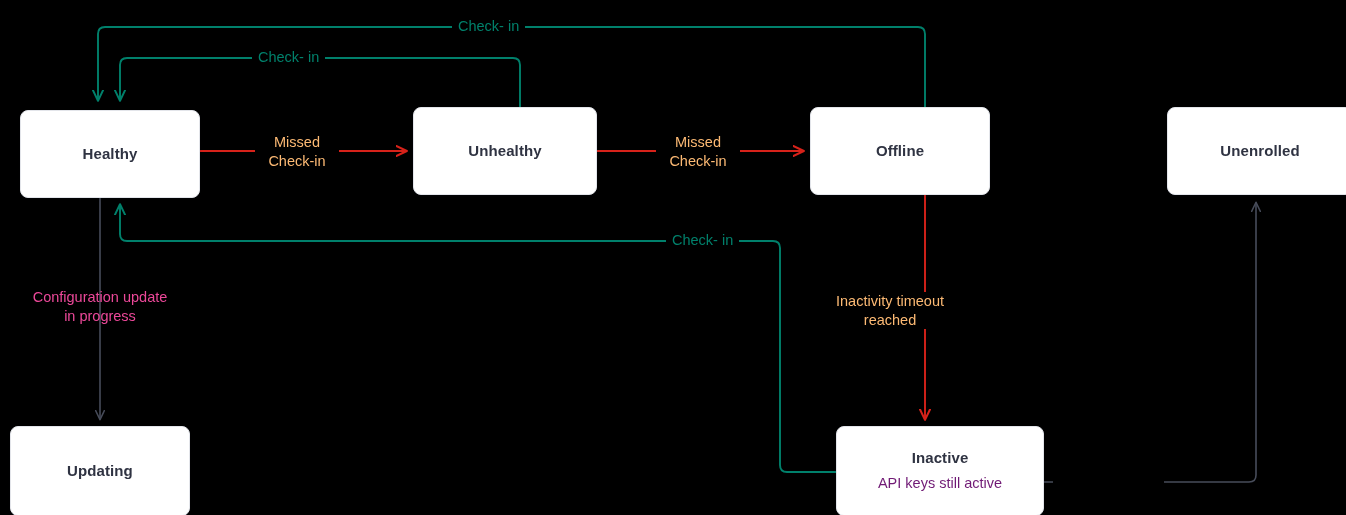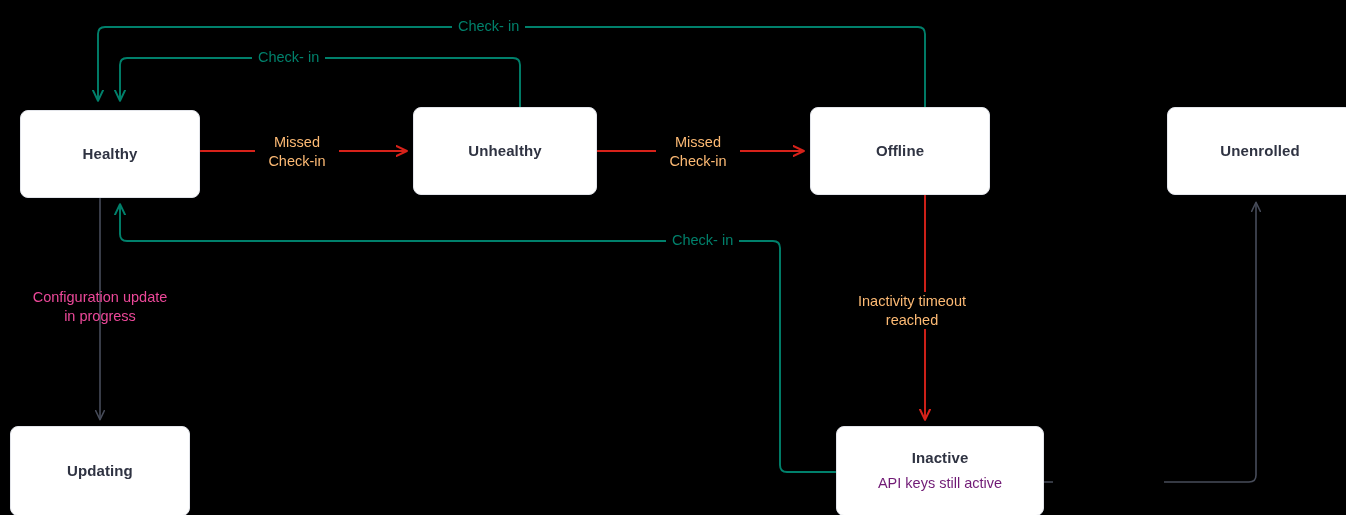--- a/index.html
+++ b/index.html
@@ -131,21 +131,21 @@
   <div style="position:absolute; left:255px; top:133px; width:84px; text-align:center;">
     <div class="edge-label red" style="position:static; display:block; padding:0;">Missed</div>
     <div class="edge-label red" style="position:static; display:block; padding:0;">Check-in</div>
   </div>
 
   <div style="position:absolute; left:656px; top:133px; width:84px; text-align:center;">
     <div class="edge-label red" style="position:static; display:block; padding:0;">Missed</div>
     <div class="edge-label red" style="position:static; display:block; padding:0;">Check-in</div>
   </div>
 
-  <div style="position:absolute; left:836px; top:292px; width:152px; text-align:center;">
+  <div style="position:absolute; left:814px; top:292px; width:152px; text-align:center;">
     <div class="edge-label red" style="position:static; display:block; padding:0;">Inactivity timeout</div>
     <div class="edge-label red" style="position:static; display:block; padding:0;">reached</div>
   </div>
 
   <div style="position:absolute; left:7px; top:288px; width:186px; text-align:center;">
     <div class="edge-label gray" style="position:static; display:block; padding:0;">Configuration update</div>
     <div class="edge-label gray" style="position:static; display:block; padding:0;">in progress</div>
   </div>
 
   <div class="edge-label hidden-label" style="left:1053px; top:472px; width:99px; height:20px;"></div>

